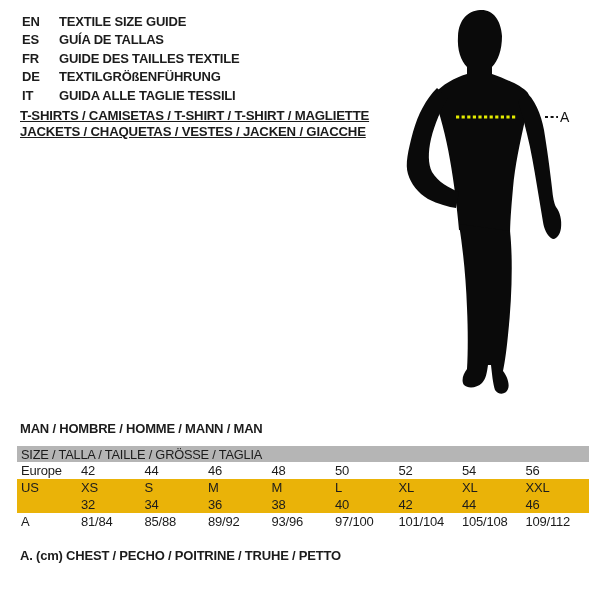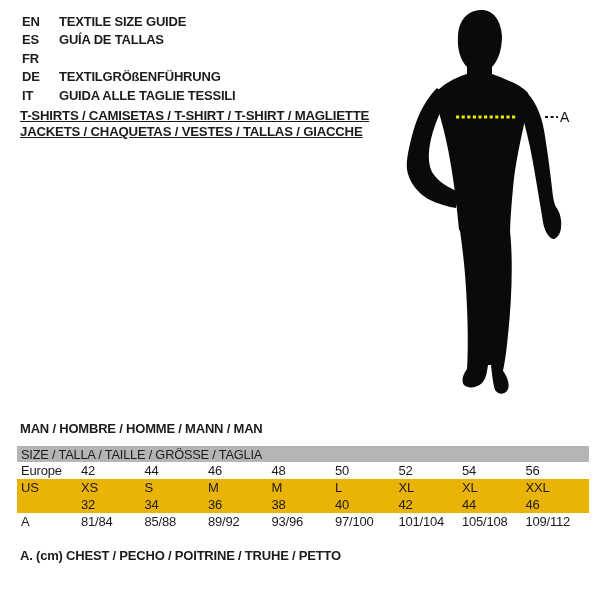--- a/index.html
+++ b/index.html
@@ -49,34 +49,35 @@
     <div class="lang-row">
       <span class="lang-code">EN</span>
       <span class="lang-label">TEXTILE SIZE GUIDE</span>
     </div>
     <div class="lang-row">
       <span class="lang-code">ES</span>
       <span class="lang-label">GUÍA DE TALLAS</span>
     </div>
     <div class="lang-row">
       <span class="lang-code">FR</span>
+      <span class="lang-label">GUIDE DES TAILLES TEXTILE</span>
     </div>
     <div class="lang-row">
       <span class="lang-code">DE</span>
       <span class="lang-label">TEXTILGRÖßENFÜHRUNG</span>
     </div>
     <div class="lang-row">
       <span class="lang-code">IT</span>
       <span class="lang-label">GUIDA ALLE TAGLIE TESSILI</span>
     </div>
   </div>
 
   <div class="category">
     <div>T-SHIRTS / CAMISETAS / T-SHIRT / T-SHIRT / MAGLIETTE</div>
-    <div>JACKETS / CHAQUETAS / VESTES / TALLAS / GIACCHE</div>
+    <div>JACKETS / CHAQUETAS / VESTES / JACKEN / GIACCHE</div>
   </div>
 
   <div class="figure-wrap">
     <svg width="205" height="410" viewBox="0 0 205 410">
       <g fill="#0a0a0a" stroke="none">
 
         <path d="M85,10 C97,9 106,19 107,36 C107,50 103,61 97,67 L97,78 L72,78 L72,67 C66,61 62,50 63,36 C64,19 73,11 85,10 Z"></path>
 
         <path d="M72,74 L97,74 C113,80 126,85 133,93 C137,104 133,112 130,120 C125,143 120,165 118,188 C116,210 115,224 115,236 L64,230 C62,208 59,182 55,160 C51,136 45,114 38,95 C48,84 59,78 72,74 Z"></path>
 

